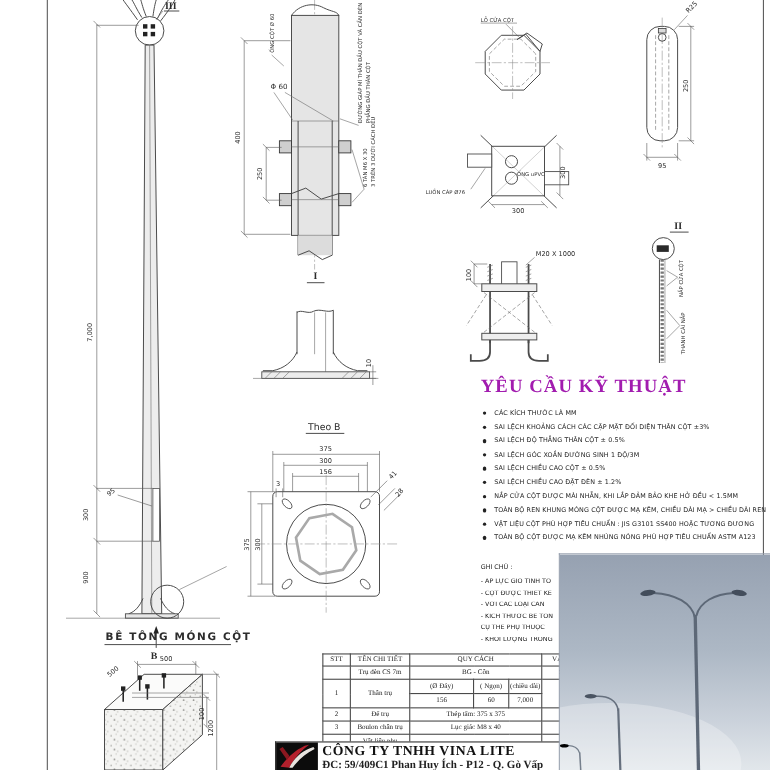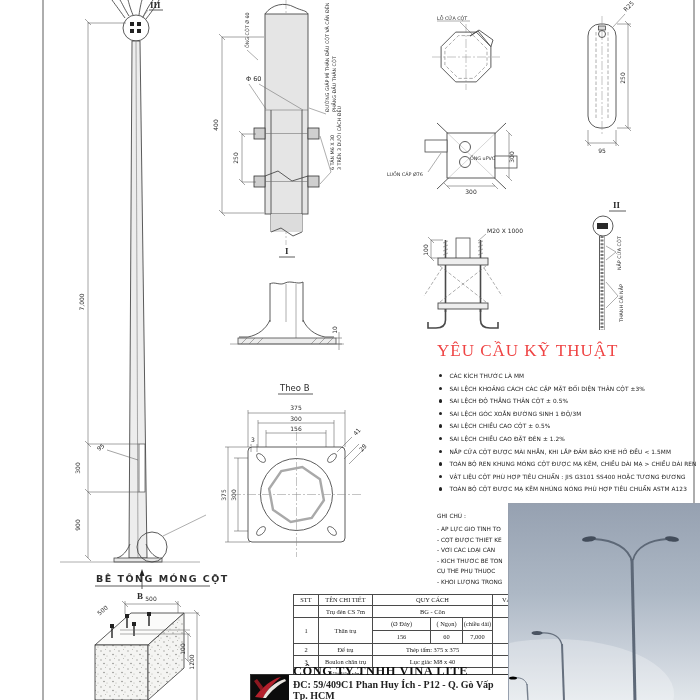--- a/index.html
+++ b/index.html
@@ -12,38 +12,38 @@
   .dimln{stroke:#5a5a5a;stroke-width:0.55;fill:none}
   .cl{stroke:#8a8a8a;stroke-width:0.5;stroke-dasharray:9 2 2 2;fill:none}
   .dash{stroke:#6b6b6b;stroke-width:0.55;stroke-dasharray:3.5 2;fill:none}
   text{fill:#2c2c2c}
   .dim{font:6px "DejaVu Sans",sans-serif}
   .dim7{font:6.5px "DejaVu Sans",sans-serif}
   .sm{font:4.8px "DejaVu Sans",sans-serif}
   .detail{font:bold 9px "Liberation Serif",serif}
   
   .req{position:absolute;left:437px;top:341px;width:262px;z-index:1;}
-  .req h1{font-family:"Liberation Serif",serif;font-weight:normal;font-size:17px;
-          letter-spacing:1px;margin:0 0 12px 0;color:#ef4444;}
+  .req h1{font-family:"Liberation Serif",serif;font-weight:bold;font-size:17px;
+          letter-spacing:1px;margin:0 0 12px 0;color:#a21caf;}
   .req .item{display:flex;align-items:flex-start;margin-bottom:6.6px;
              font-size:5.8px;letter-spacing:.1px;color:#222;}
   .req .blt{width:3.4px;height:3.4px;border-radius:50%;background:#222;
             margin:1px 7px 0 2px;flex:none;}
   
   .ghichu{position:absolute;left:437px;top:513px;width:180px;z-index:1;font-size:5.8px;}
   .ghichu .t{margin-bottom:7px;}
   .ghichu .item{margin-bottom:4.6px;white-space:nowrap;overflow:hidden;}
   
   .spec{position:absolute;left:293px;top:594px;z-index:1;border-collapse:collapse;
         table-layout:fixed;font-family:"Liberation Serif",serif;font-size:6.4px;color:#222;}
   .spec td{border:1px solid #4a4a4a;text-align:center;padding:0;line-height:1.1;
            overflow:hidden;white-space:nowrap;}
   
   .tblock{position:absolute;left:250px;top:674px;width:258px;height:26px;z-index:1;
-          border-top:1.2px solid #333;border-left:1.2px solid #333;display:flex;background:#fff;align-items:flex-end;}
+          border-top:1.2px solid #333;border-left:1.2px solid #333;display:flex;background:#fff;}
   .tlogo{width:38px;height:26px;background:#0c0c0c;flex:none;position:relative;}
   .tinfo{padding:1px 0 0 4px;font-family:"Liberation Serif",serif;}
   .tinfo .co{font-size:12.5px;font-weight:bold;letter-spacing:.5px;color:#111;line-height:1.05;}
   .tinfo .ad{font-size:10px;font-weight:bold;color:#222;margin-top:1px;}
   
   .photo{position:absolute;left:508px;top:503px;width:192px;height:197px;z-index:3;
          border-left:1px solid #97a0ae;border-top:1px solid #97a0ae;}
 </style>
 </head>
 <body>

